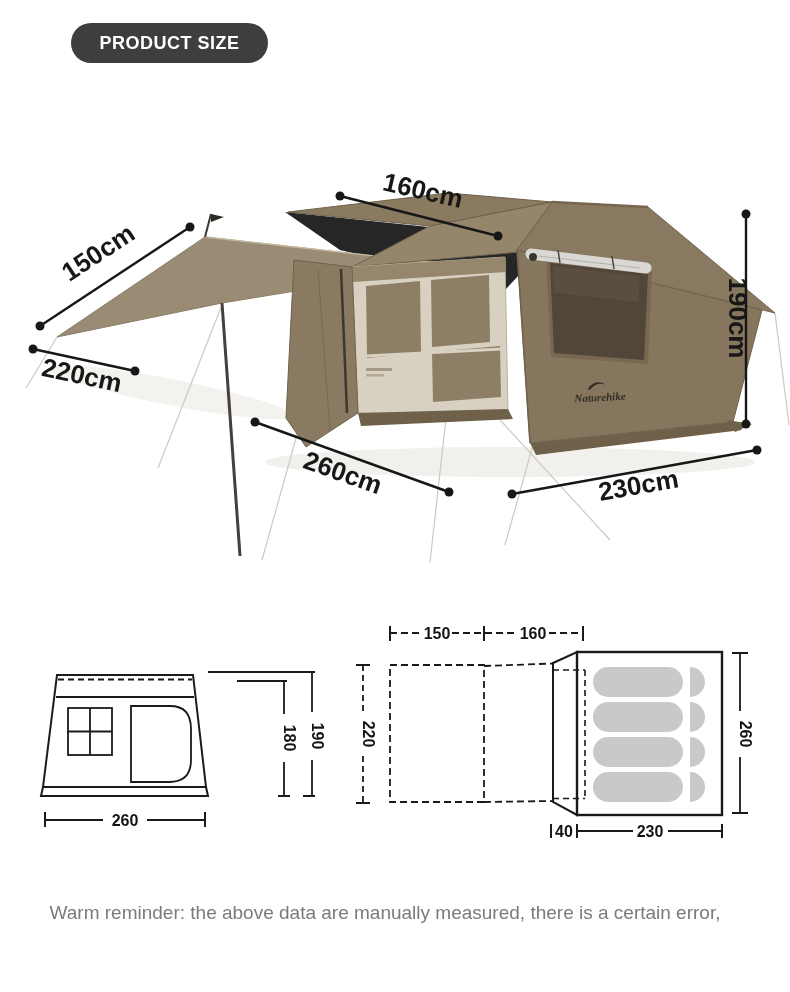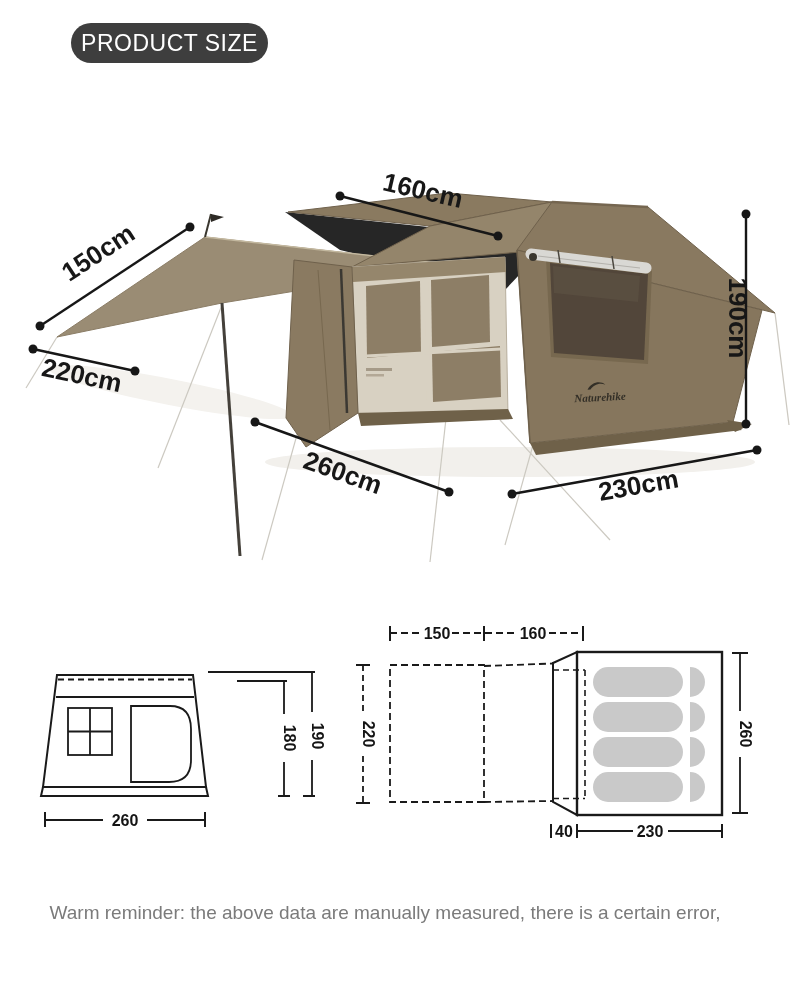--- a/index.html
+++ b/index.html
@@ -1,19 +1,19 @@
 <!DOCTYPE html>
 <html><head>
 <meta charset="utf-8">
 <style>
   html,body{margin:0;padding:0;background:#ffffff;}
   body{width:790px;height:992px;position:relative;font-family:"Liberation Sans",sans-serif;overflow:hidden;}
   .badge{position:absolute;left:71px;top:23px;width:197px;height:40px;background:#3e3e3e;border-radius:21px;
          display:flex;align-items:center;justify-content:center;}
-  .badge span{color:#ffffff;font-size:23px;font-weight:400;letter-spacing:.5px;text-align:right;}
+  .badge span{color:#ffffff;font-size:18px;font-weight:700;letter-spacing:.5px;text-align:right;}
   .photo-svg{position:absolute;left:0;top:140px;width:790px;height:440px;}
   .diagram-svg{position:absolute;left:0;top:600px;width:790px;height:280px;}
   .footer{position:absolute;left:0;top:898px;width:770px;text-align:center;color:#7b7b7b;
           font-size:19px;line-height:29px;}
   svg text.dim{font-family:"Liberation Sans",sans-serif;font-size:26px;font-weight:600;fill:#171717;}
   svg text.dnum{font-family:"Liberation Sans",sans-serif;font-size:16px;font-weight:bold;fill:#141414;}
   svg text.logo{font-family:"Liberation Serif",serif;font-style:italic;font-weight:bold;font-size:11px;fill:#332f27;}
   .ln{stroke:#171717;stroke-width:2.4;}
   .dk{stroke:#1a1a1a;fill:none;}
 </style>

